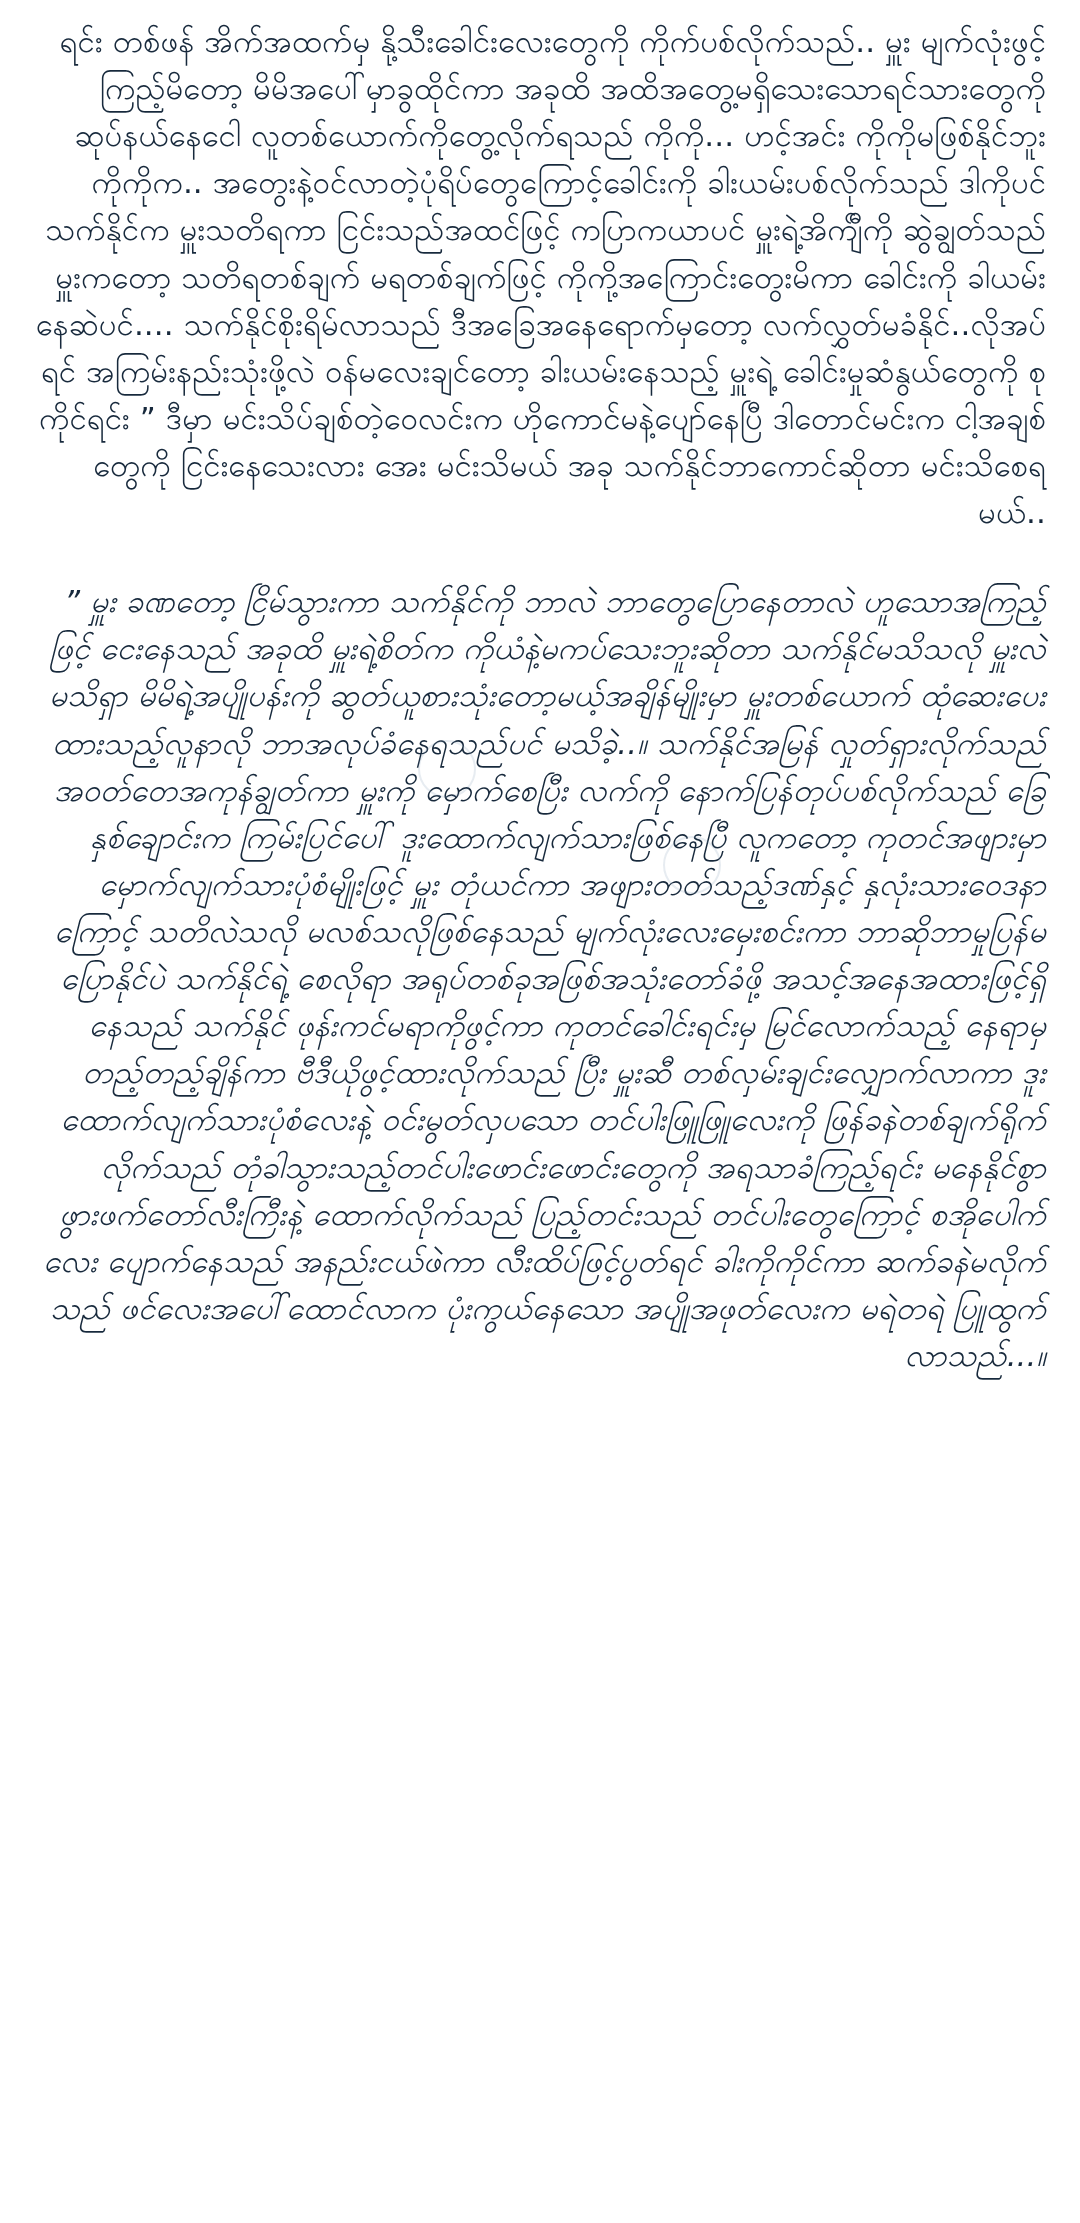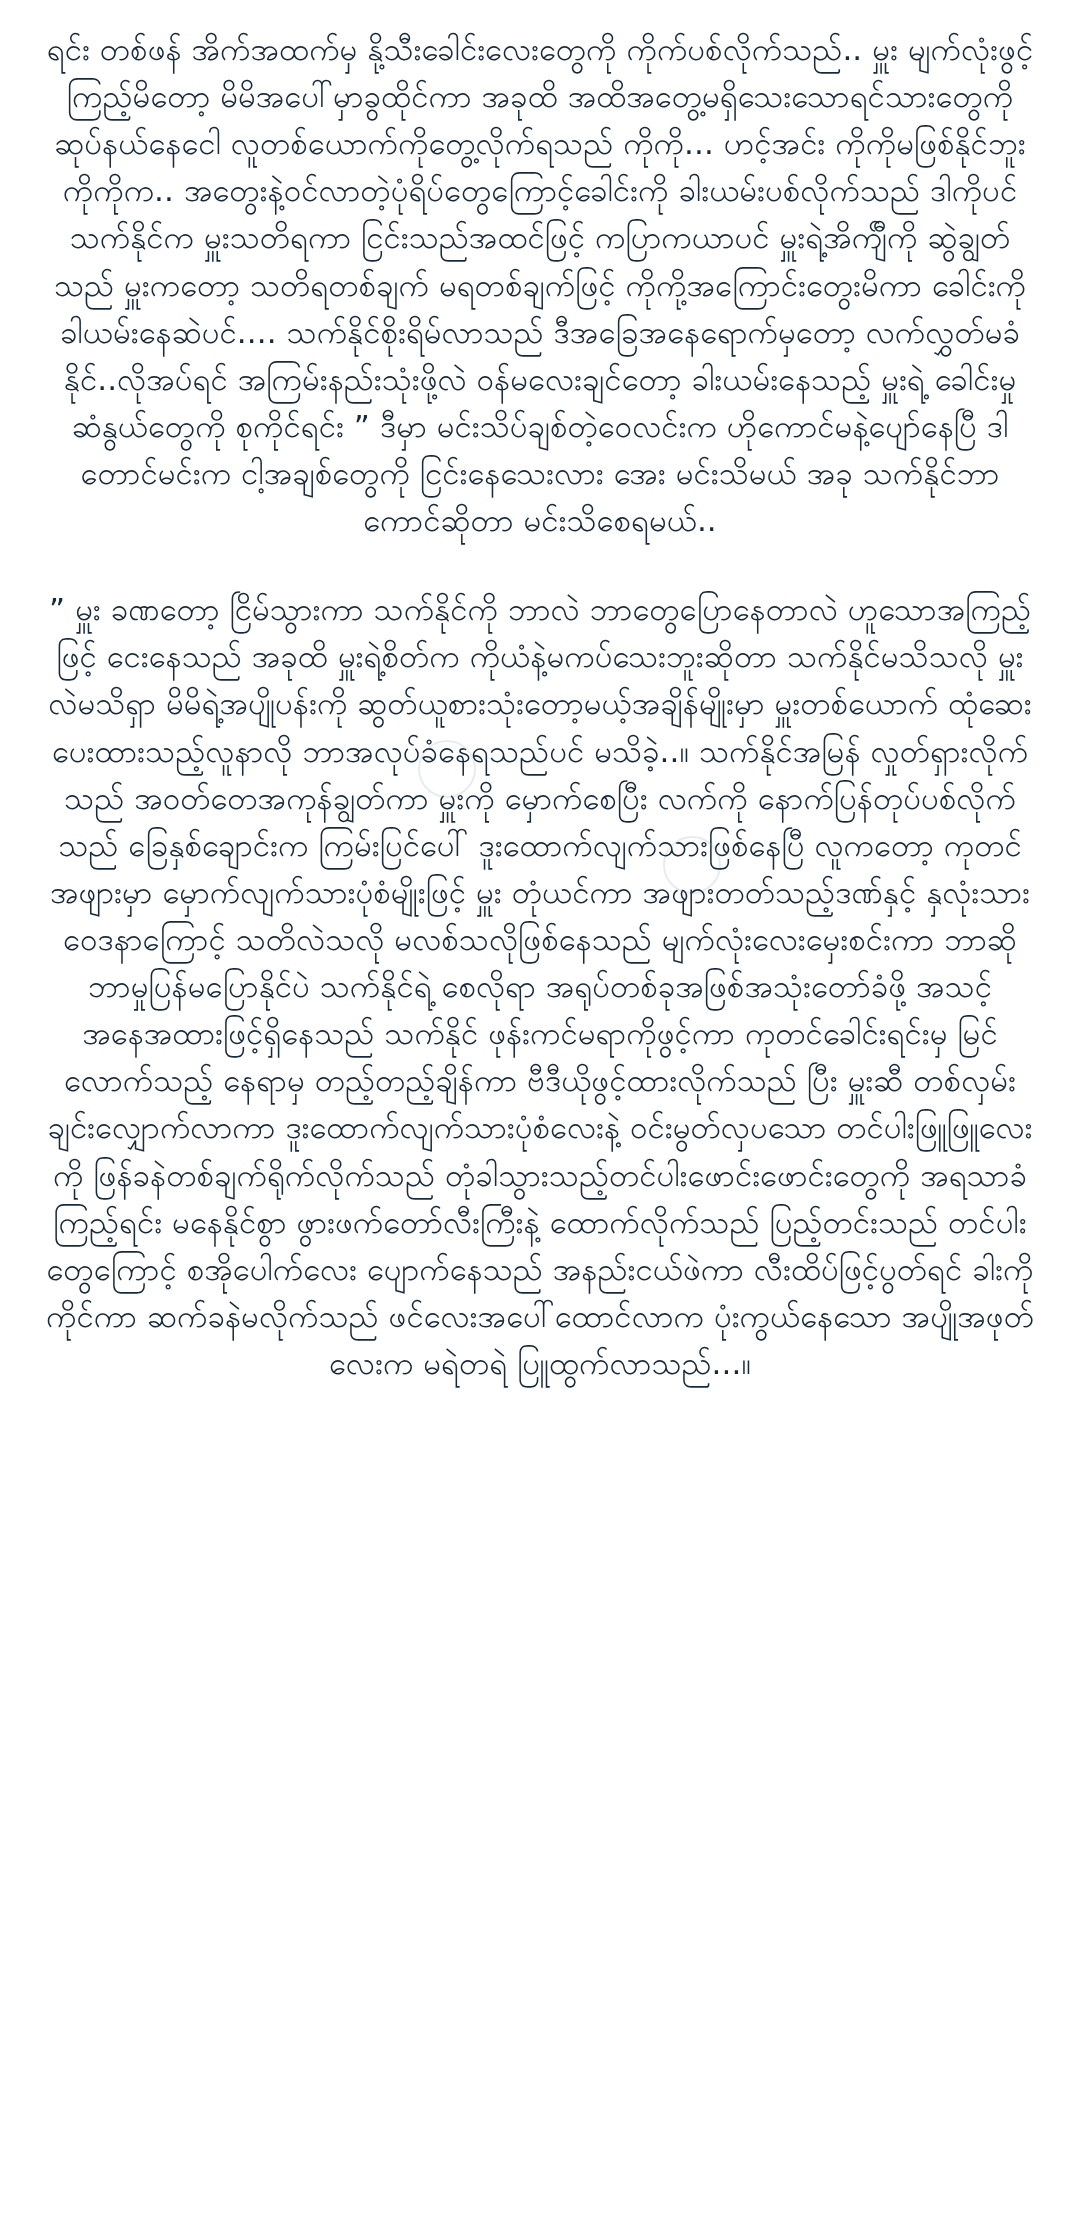--- a/index.html
+++ b/index.html
@@ -20,26 +20,27 @@
     box-sizing: border-box;
     padding: 18px 34px 30px 34px;
     background: #ffffff;
     overflow: hidden;
   }
   .para {
     font-size: 31px;
     line-height: 1.52;
     letter-spacing: 0.1px;
     color: #17293c;
-    text-align: center;
+    text-align: right;
     word-wrap: break-word;
-    margin: 8px;
+    margin: 0;
   }
   .para + .para {
     margin-top: 42px;
+    font-style: italic;
   }
   
   .ring {
     position: absolute;
     border-radius: 50%;
     border: 2px solid rgba(120, 150, 180, 0.18);
     pointer-events: none;
   }
   .ring-a {
     width: 54px;

